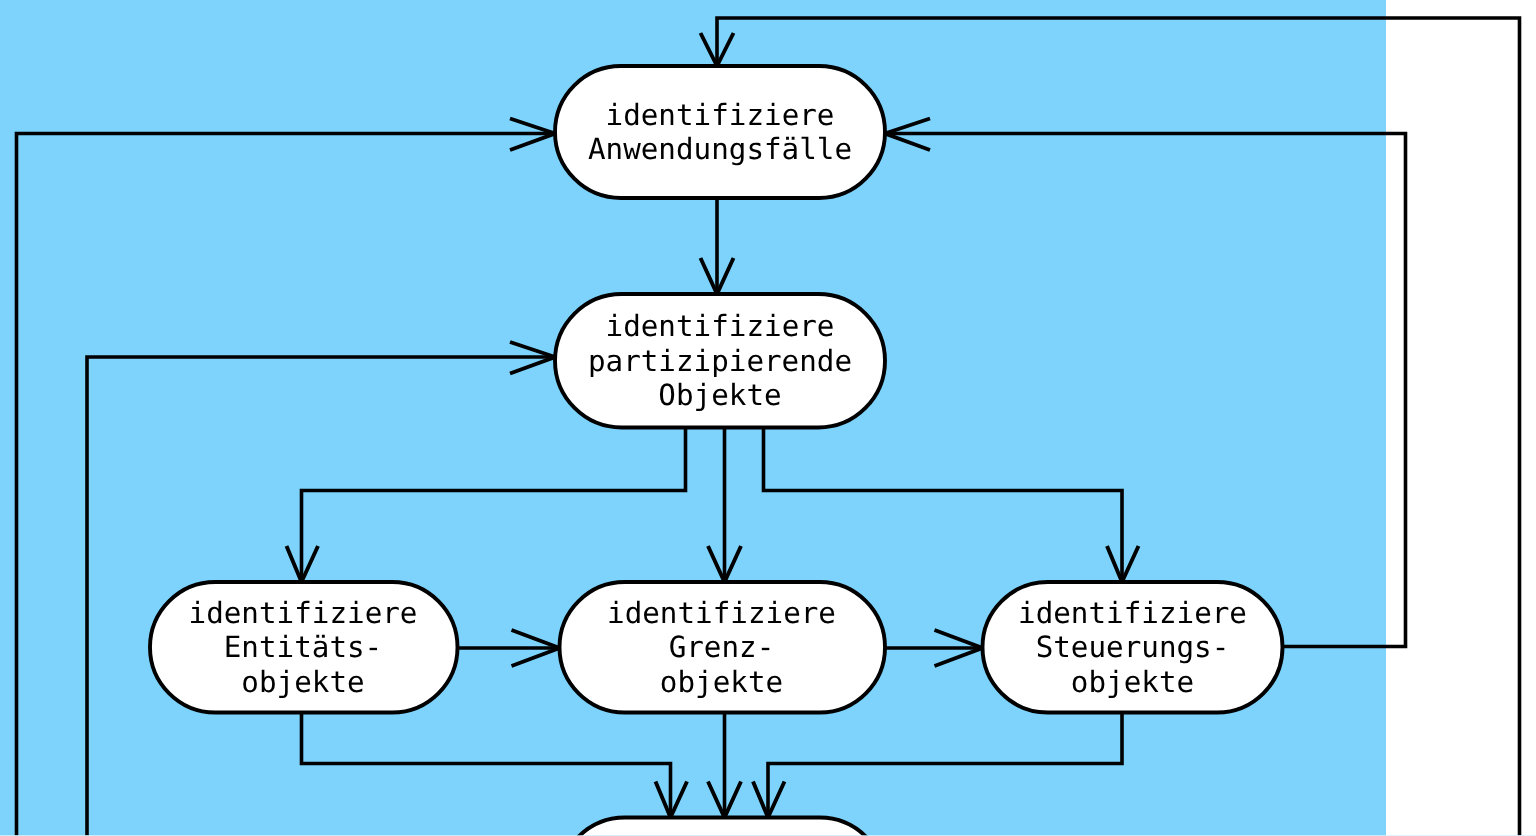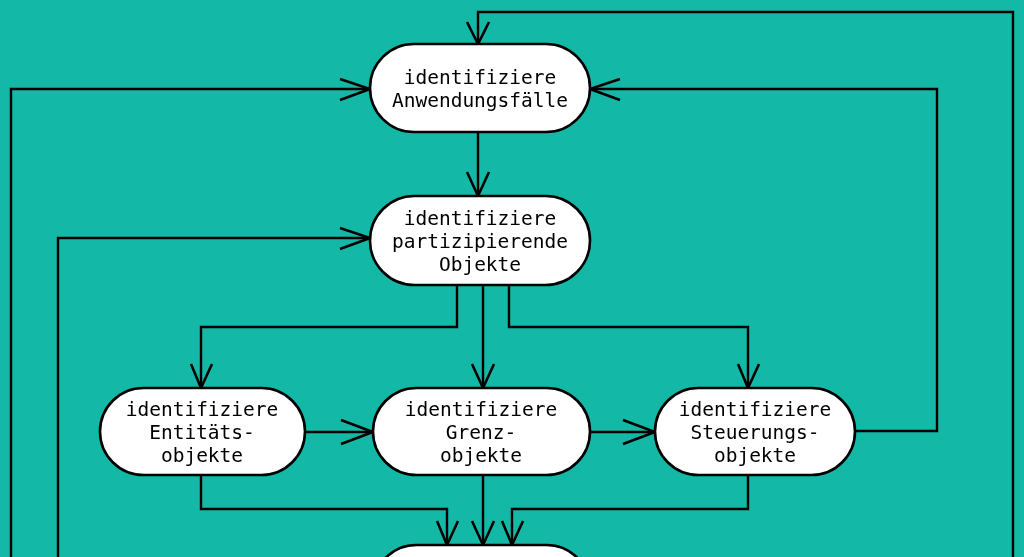--- a/index.html
+++ b/index.html
@@ -9,23 +9,23 @@
     background: #ffffff;
   }
   body {
     width: 1024px;
     height: 557px;
     overflow: hidden;
     font-family: "DejaVu Sans Mono", "Liberation Mono", monospace;
   }
   #diagram-root {
     position: relative;
-    width: 1024px;
+    width: 924px;
     height: 557px;
-    background: #14b8a6;
+    background: #7dd3fc;
   }
   svg#flow-svg {
     display: block;
     width: 1024px;
     height: 557px;
   }
   .node-shape {
     fill: #ffffff;
     stroke: #000000;
     stroke-width: 2.6;

